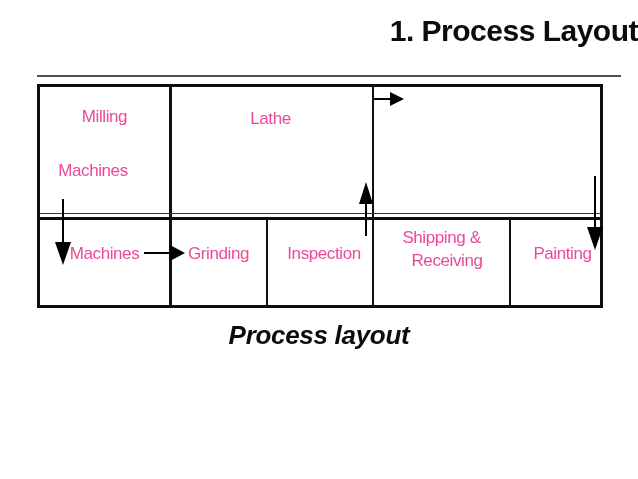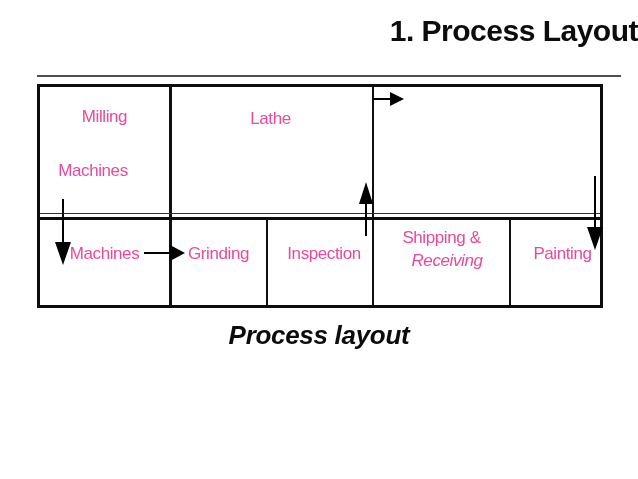--- a/index.html
+++ b/index.html
@@ -62,21 +62,21 @@
     white-space: nowrap;
   }
   .lbl-milling-1 { left: 0;   width: 129px; top: 19px; }
   .lbl-milling-2 { left: 0;   width: 106px; top: 73px; }
   .lbl-lathe     { left: 129px; width: 203px; top: 21px; }
   .lbl-assembly  { left: 332px; width: 228px; top: 43px; }
   .lbl-welding   { left: 0;   width: 129px; top: 156px; }
   .lbl-grinding  { left: 131px; width: 95px;  top: 156px; }
   .lbl-inspection{ left: 232px; width: 104px; top: 156px; }
   .lbl-shipping-1{ left: 334px; width: 135px; top: 140px; }
-  .lbl-shipping-2{ left: 334px; width: 146px; top: 163px; font-style: italic; }
+  .lbl-shipping-2{ left: 334px; width: 146px; top: 163px; }
   .lbl-painting  { left: 471px; width: 103px;  top: 156px; }
   .arrow-line { background: #000000; }
   .tri { width: 0; height: 0; }
   
   .a1-line { left: 22px; top: 112px; width: 2px; height: 44px; }
   .a1-head { left: 15px; top: 155px;
              border-left: 8px solid transparent; border-right: 8px solid transparent;
              border-top: 23px solid #000000; }
   
   .a2-line { left: 104px; top: 165px; width: 27px; height: 2px; }

